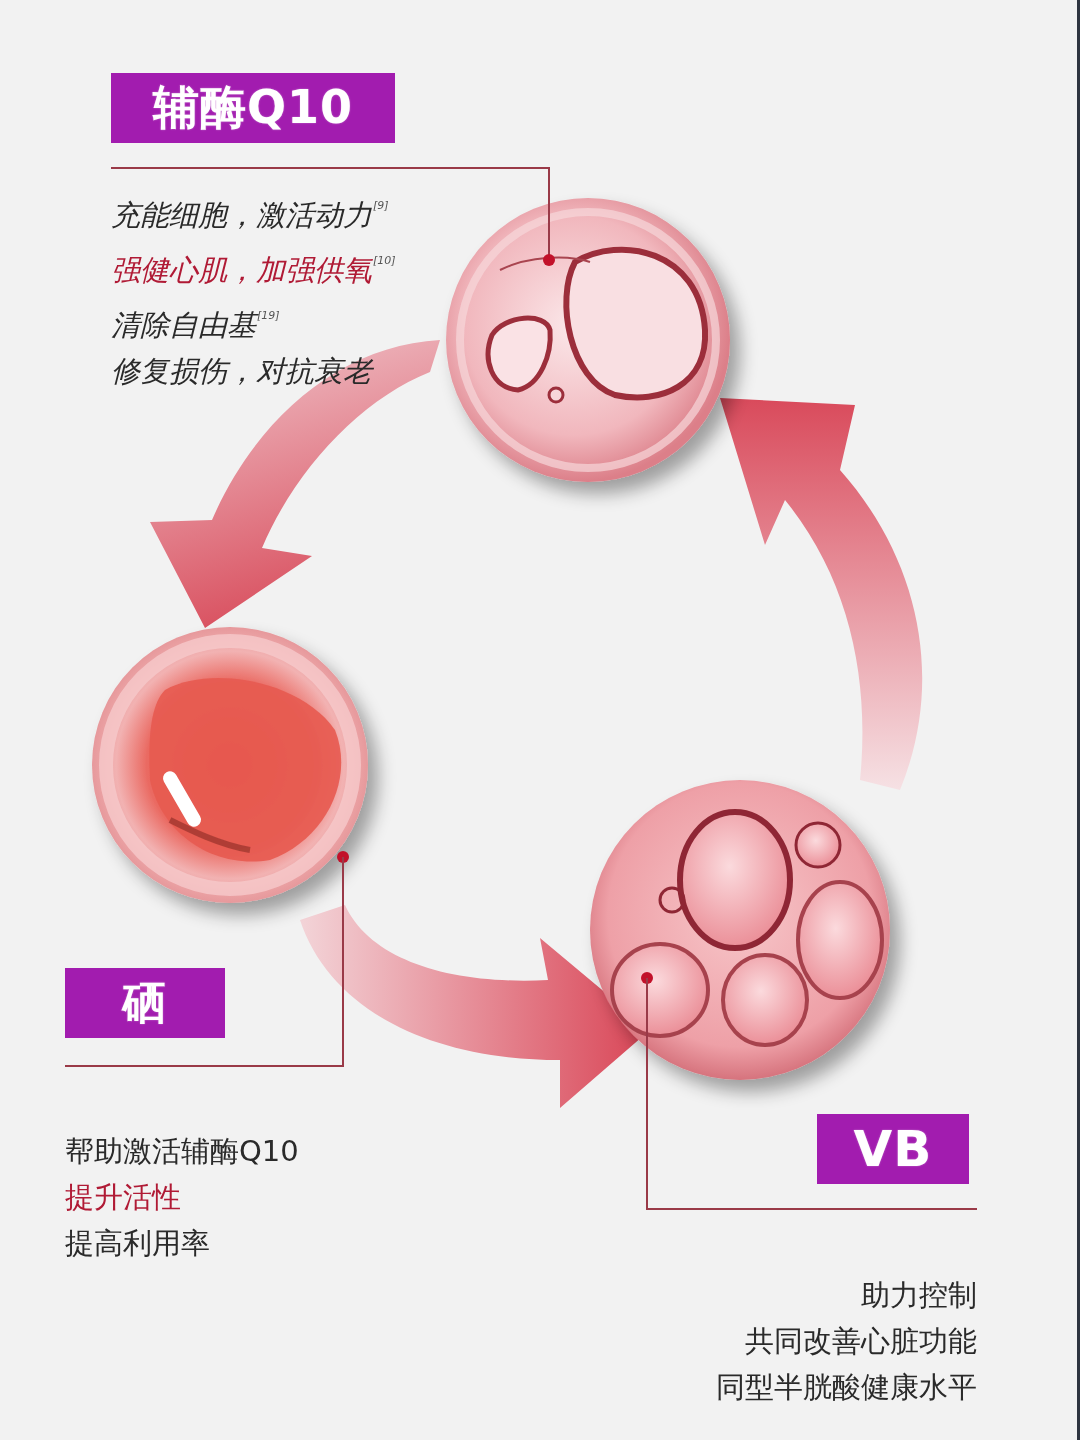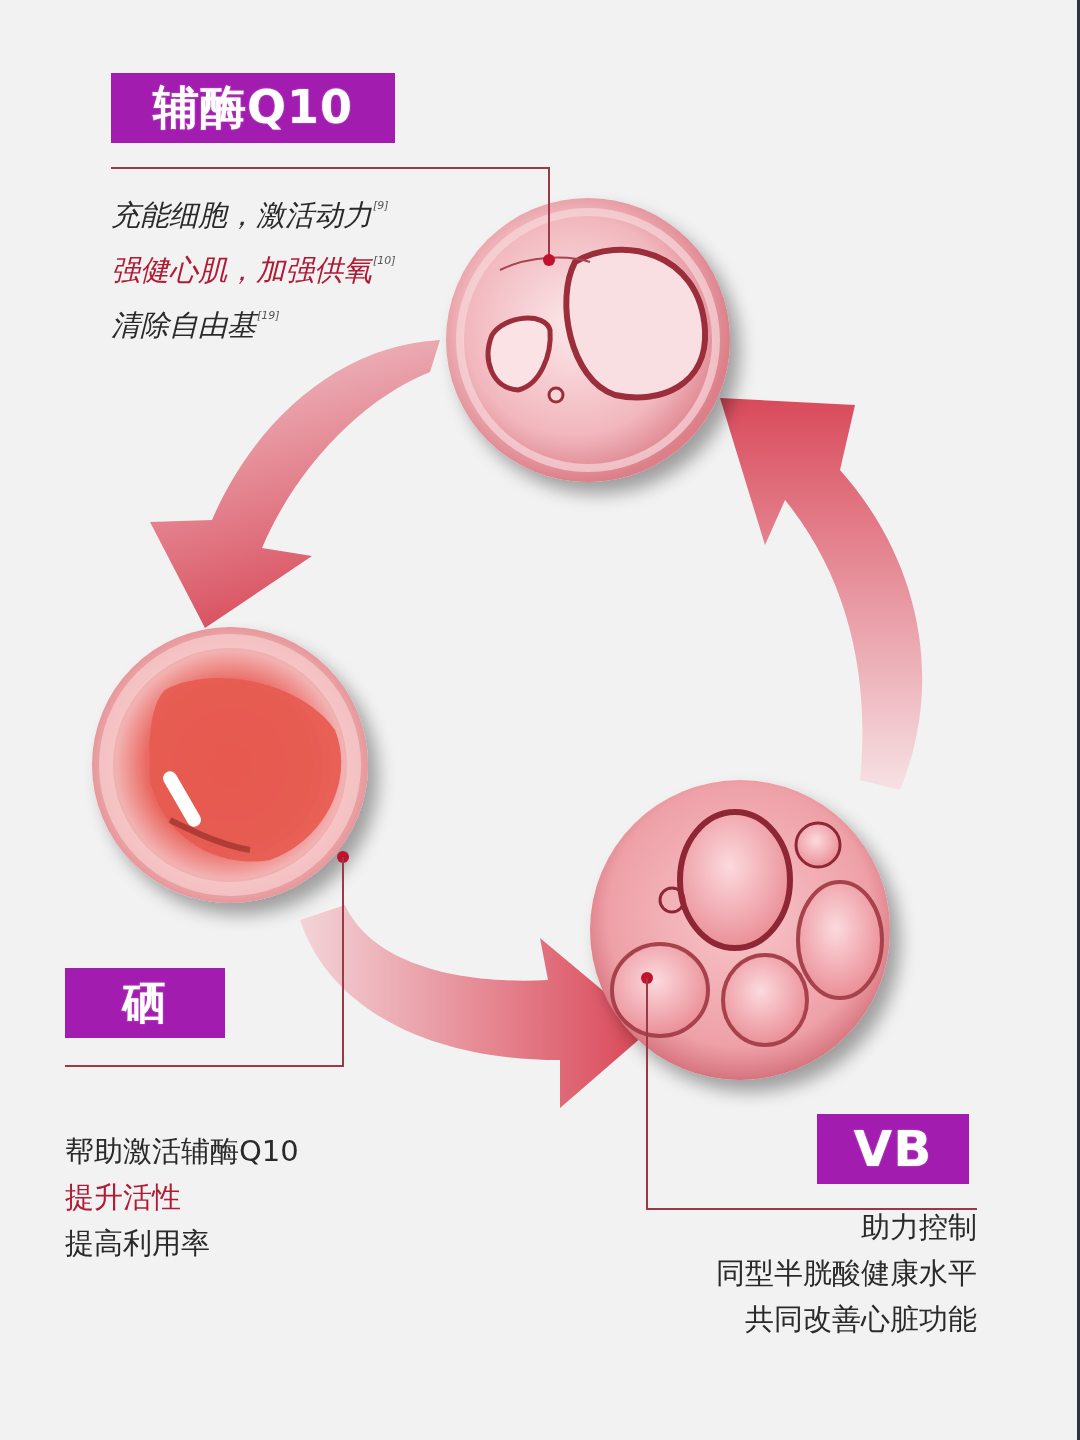--- a/index.html
+++ b/index.html
@@ -120,40 +120,41 @@
     <span>辅酶Q10</span>
   </div>
   <div class="hline" style="left:111px; top:167px; width:439px;"></div>
   <div class="vline" style="left:548px; top:167px; height:93px;"></div>
   <div class="dot" style="left:549px; top:260px;"></div>
 
   <div class="desc" style="left:111px; top:183px;font-style:italic;">
     <span class="line"><span>充能细胞，激活动力</span><sup>[9]</sup></span>
     <span class="line accent"><span>强健心肌，加强供氧</span><sup>[10]</sup></span>
     <span class="line"><span>清除自由基</span><sup>[19]</sup></span>
+    <span class="line"><span>修复损伤，对抗衰老</span></span>
   </div>
 
   <div class="dot" style="left:343px; top:857px;"></div>
   <div class="vline" style="left:342px; top:857px; height:210px;"></div>
   <div class="hline" style="left:65px; top:1065px; width:279px;"></div>
   <div class="tag" style="left:65px; top:968px; width:160px; height:70px; font-size:44px;">
     <span>硒</span>
   </div>
   <div class="desc" style="left:65px; top:1083px;margin-top:45px;">
     <span class="line">帮助激活辅酶Q10</span>
     <span class="line accent">提升活性</span>
     <span class="line">提高利用率</span>
   </div>
 
   <div class="dot" style="left:647px; top:978px;"></div>
   <div class="vline" style="left:646px; top:978px; height:232px;"></div>
   <div class="hline" style="left:646px; top:1208px; width:331px;"></div>
   <div class="tag" style="left:817px; top:1114px; width:152px; height:70px; font-size:50px;">
     <span>VB</span>
   </div>
-  <div class="desc right" style="right:103px; top:1204px;">
+  <div class="desc right" style="right:103px; top:1272px;">
     <span class="line">助力控制</span>
+    <span class="line">共同改善心脏功能</span>
     <span class="line">同型半胱酸健康水平</span>
-    <span class="line">共同改善心脏功能</span>
   </div>
 </div>
 
 <div class="edge"></div>
 
 </body></html>

